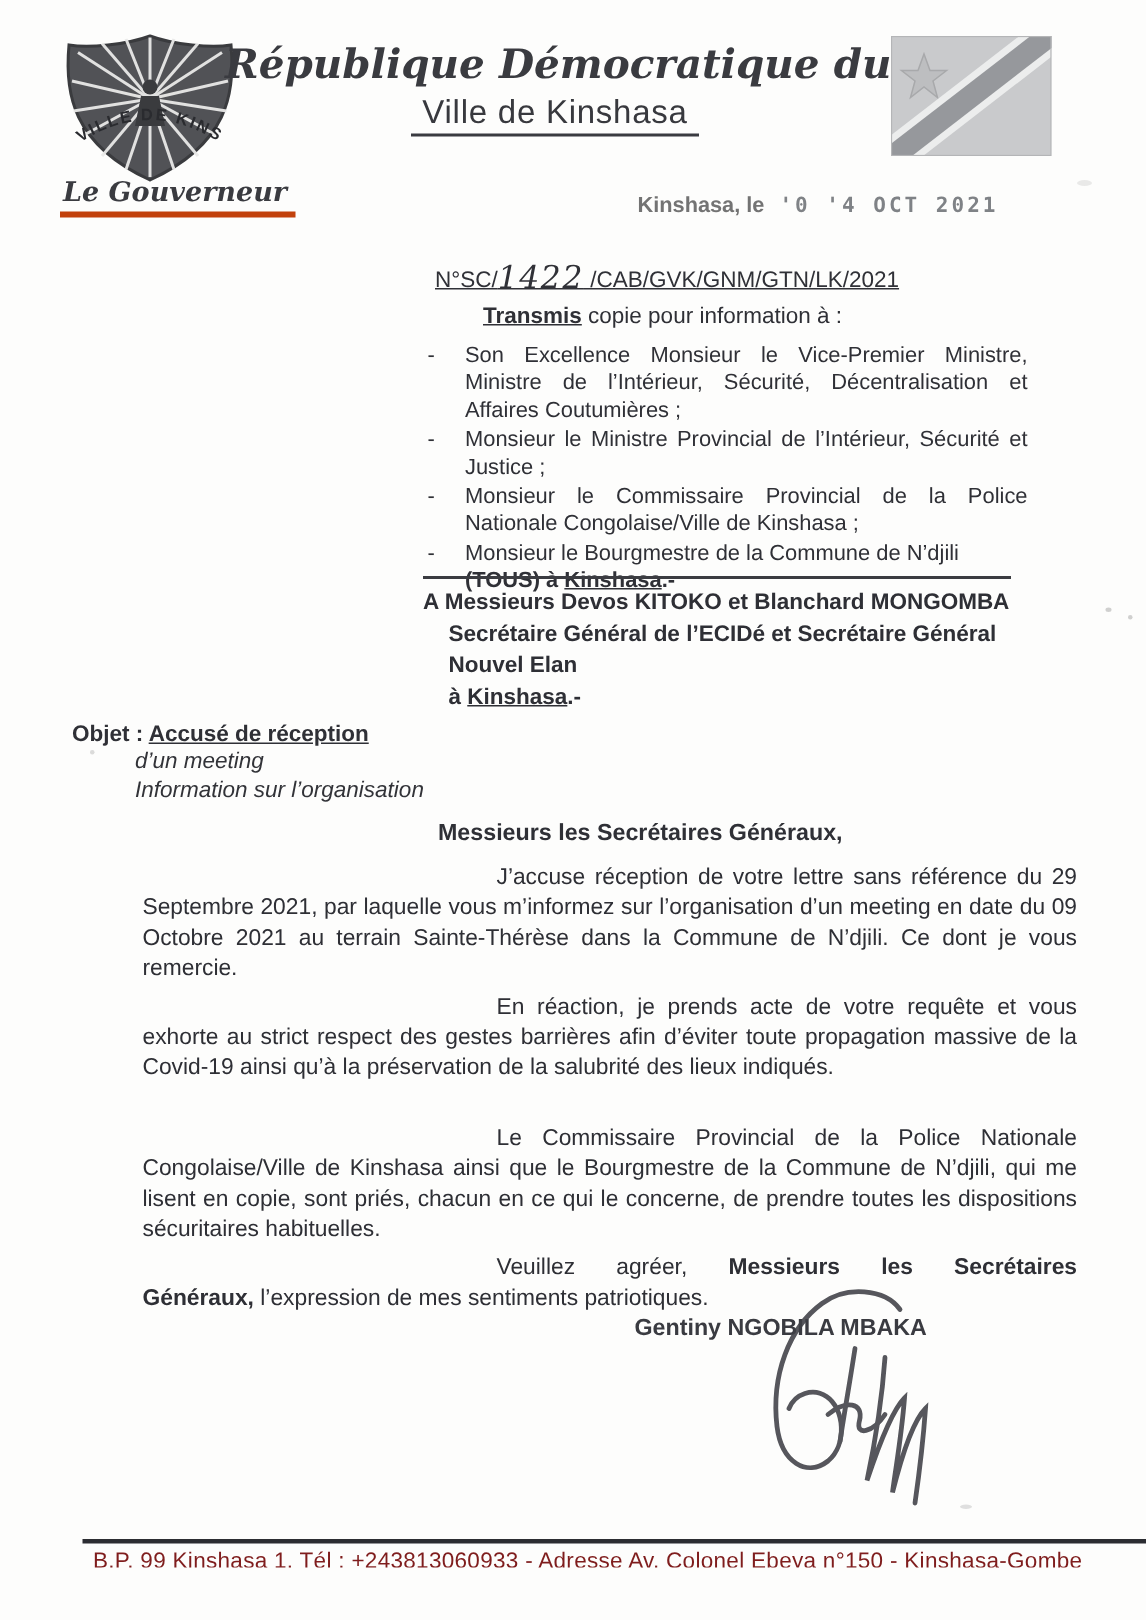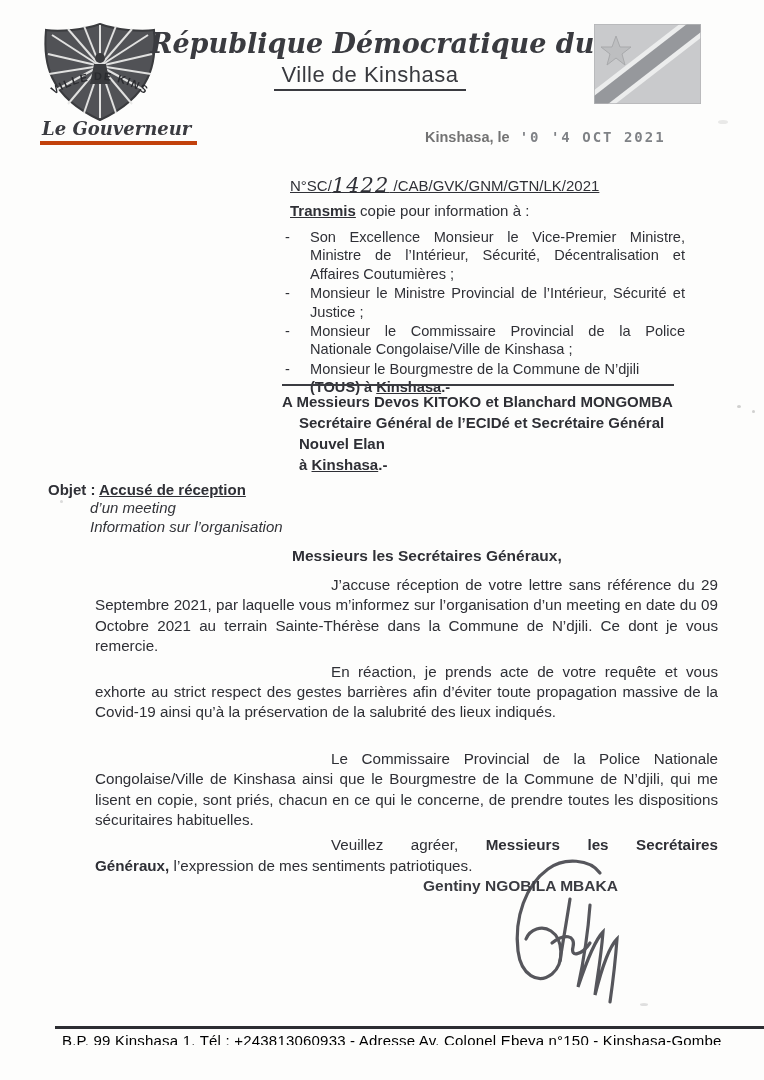--- a/index.html
+++ b/index.html
@@ -33,21 +33,21 @@
     font-family:"DejaVu Sans Mono",monospace;font-size:14px;font-weight:bold;
     color:#6a6d72;letter-spacing:2px;margin-left:10px;opacity:.85;
   }
   
   .ref-line{position:absolute;left:290px;top:172px;font-size:15px;color:#303137;white-space:nowrap;text-decoration:underline;}
   .ref-hand{
     font-family:"DejaVu Serif",serif;font-style:italic;font-size:21px;
     letter-spacing:1px;position:relative;top:1px;
   }
   .transmis-line{position:absolute;left:290px;top:202px;font-size:15px;}
-  .bu{font-weight:bold;text-decoration:underline;}
+  .bu{font-weight:bold;text-decoration:underline;margin-left:32px;}
   .b{font-weight:bold;}
   .u{text-decoration:underline;}
   .transmission-list{
     position:absolute;left:285px;top:228px;width:400px;
     font-size:14.6px;line-height:18.4px;
   }
   .t-item{display:flex;margin-bottom:1px;}
   .t-item .dash{width:25px;flex:0 0 25px;}
   .t-item .li-text{flex:1;text-align:justify;}
   .sep-line{position:absolute;left:282px;top:384px;width:392px;height:2px;background:#3b3c41;}
@@ -70,21 +70,21 @@
   .body-block p.p3{margin-top:26px;}
   .closing-line1{margin-top:5px;text-indent:236px;text-align:justify;text-align-last:justify;}
   .closing-line2{text-align:left;}
   
   .sig-name{position:absolute;left:423px;top:877px;font-size:15.5px;font-weight:bold;color:#3a3b41;}
   .sig-scrawl{position:absolute;left:452px;top:855px;width:190px;height:150px;opacity:.88;}
   
   .footer-line{position:absolute;left:55px;top:1026px;width:709px;height:2.5px;background:#2c2d32;}
   .footer-text{
     position:absolute;left:62px;top:1032px;width:660px;height:13px;overflow:hidden;
-    font-size:15px;color:#000000;letter-spacing:0.2px;white-space:nowrap;
+    font-size:15px;color:#7f1d1d;letter-spacing:0.2px;white-space:nowrap;
   }
   
   .speck{position:absolute;background:#9a9a9a;border-radius:50%;opacity:.45;}
   .sp1{left:737px;top:405px;width:4px;height:3px;}
   .sp2{left:752px;top:410px;width:3px;height:3px;}
   .sp3{left:718px;top:120px;width:10px;height:4px;opacity:.2;}
   .sp4{left:60px;top:500px;width:3px;height:3px;opacity:.35;}
   .sp5{left:640px;top:1003px;width:8px;height:3px;opacity:.3;}
 </style>
 </head>

